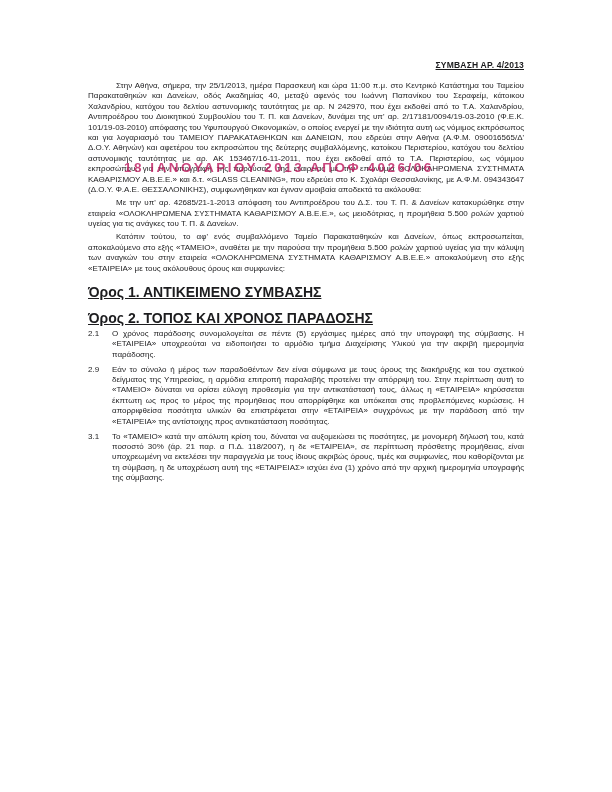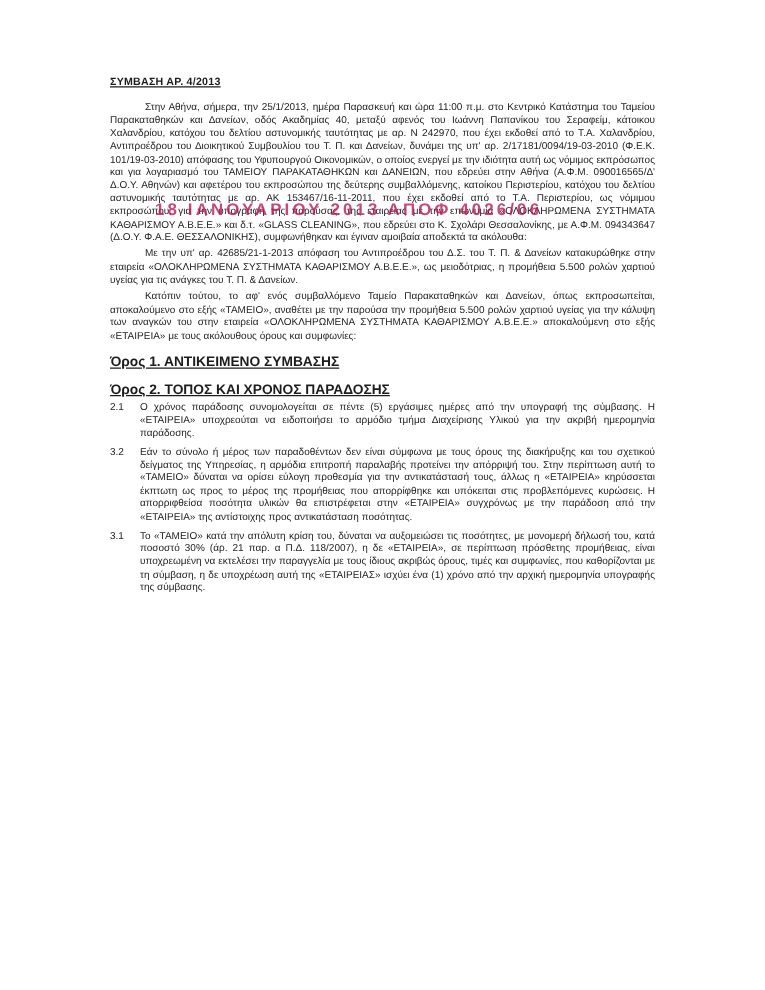--- a/index.html
+++ b/index.html
@@ -16,33 +16,33 @@
     width: 612px;
     height: 792px;
     background: #ffffff;
     padding: 60px 88px 40px 88px;
     overflow: hidden;
   }
   .title {
     font-size: 8.5px;
     font-weight: bold;
     text-decoration: underline;
-    text-align: left;
+    text-align: right;
     margin: 0 0 11px 0;
     letter-spacing: 0.2px;
   }
   .para {
     font-size: 8px;
     line-height: 1.3;
     text-align: justify;
     margin: 0 0 3px 0;
   }
   .indent { text-indent: 28px; }
   .heading {
-    font-size: 11px;
+    font-size: 14px;
     font-weight: bold;
     text-decoration: underline;
     margin: 10px 0 3px 0;
   }
   .term {
     display: flex;
     font-size: 8px;
     line-height: 1.3;
     margin: 0 0 4.5px 0;
   }
@@ -82,21 +82,21 @@
   <h2 class="heading">Όρος 2. ΤΟΠΟΣ ΚΑΙ ΧΡΟΝΟΣ ΠΑΡΑΔΟΣΗΣ</h2>
 
   <div class="term">
     <span class="term-num">2.1</span>
     <span class="term-text">Ο χρόνος παράδοσης συνομολογείται σε πέντε (5) εργάσιμες ημέρες από την υπογραφή της σύμβασης. Η «ΕΤΑΙΡΕΙΑ» υποχρεούται να ειδοποιήσει το αρμόδιο τμήμα Διαχείρισης Υλικού για την ακριβή ημερομηνία παράδοσης.</span>
   </div>
 
 
 
   <div class="term">
-    <span class="term-num">3.2</span>
+    <span class="term-num">2.9</span>
     <span class="term-text">Εάν το σύνολο ή μέρος των παραδοθέντων δεν είναι σύμφωνα με τους όρους της διακήρυξης και του σχετικού δείγματος της Υπηρεσίας, η αρμόδια επιτροπή παραλαβής προτείνει την απόρριψή του. Στην περίπτωση αυτή το «ΤΑΜΕΙΟ» δύναται να ορίσει εύλογη προθεσμία για την αντικατάστασή τους, άλλως η «ΕΤΑΙΡΕΙΑ» κηρύσσεται έκπτωτη ως προς το μέρος της προμήθειας που απορρίφθηκε και υπόκειται στις προβλεπόμενες κυρώσεις. Η απορριφθείσα ποσότητα υλικών θα επιστρέφεται στην «ΕΤΑΙΡΕΙΑ» συγχρόνως με την παράδοση από την «ΕΤΑΙΡΕΙΑ» της αντίστοιχης προς αντικατάσταση ποσότητας.</span>
   </div>
 
   <div class="term">
     <span class="term-num">3.1</span>
     <span class="term-text">Το «ΤΑΜΕΙΟ» κατά την απόλυτη κρίση του, δύναται να αυξομειώσει τις ποσότητες, με μονομερή δήλωσή του, κατά ποσοστό 30% (άρ. 21 παρ. α Π.Δ. 118/2007), η δε «ΕΤΑΙΡΕΙΑ», σε περίπτωση πρόσθετης προμήθειας, είναι υποχρεωμένη να εκτελέσει την παραγγελία με τους ίδιους ακριβώς όρους, τιμές και συμφωνίες, που καθορίζονται με τη σύμβαση, η δε υποχρέωση αυτή της «ΕΤΑΙΡΕΙΑΣ» ισχύει ένα (1) χρόνο από την αρχική ημερομηνία υπογραφής της σύμβασης.</span>
   </div>
 
 </div>
 

